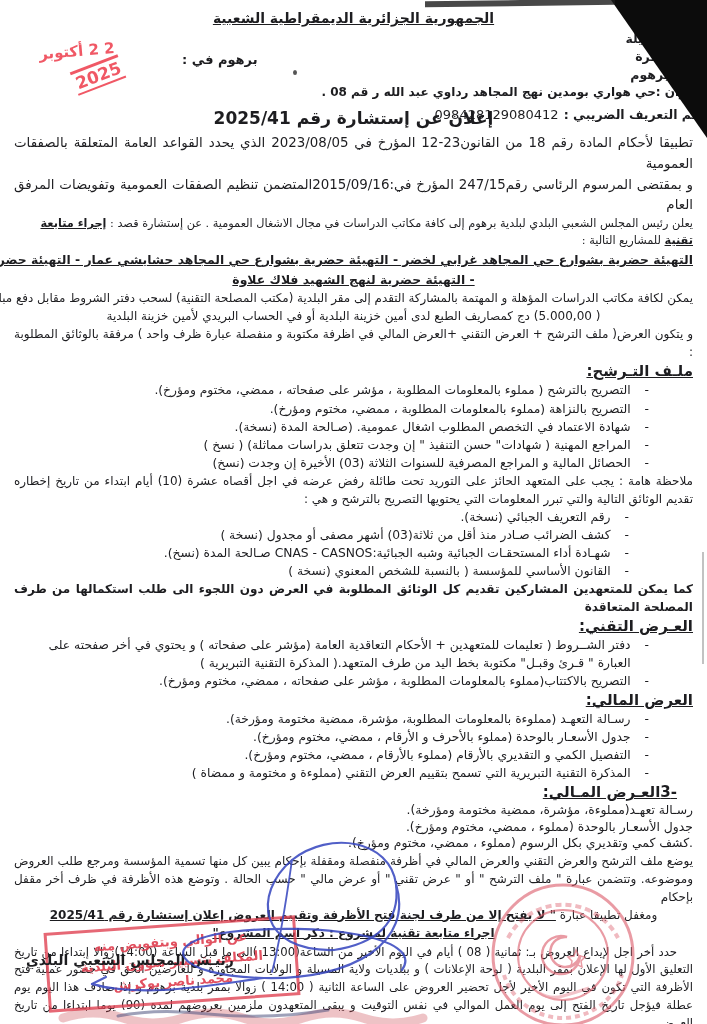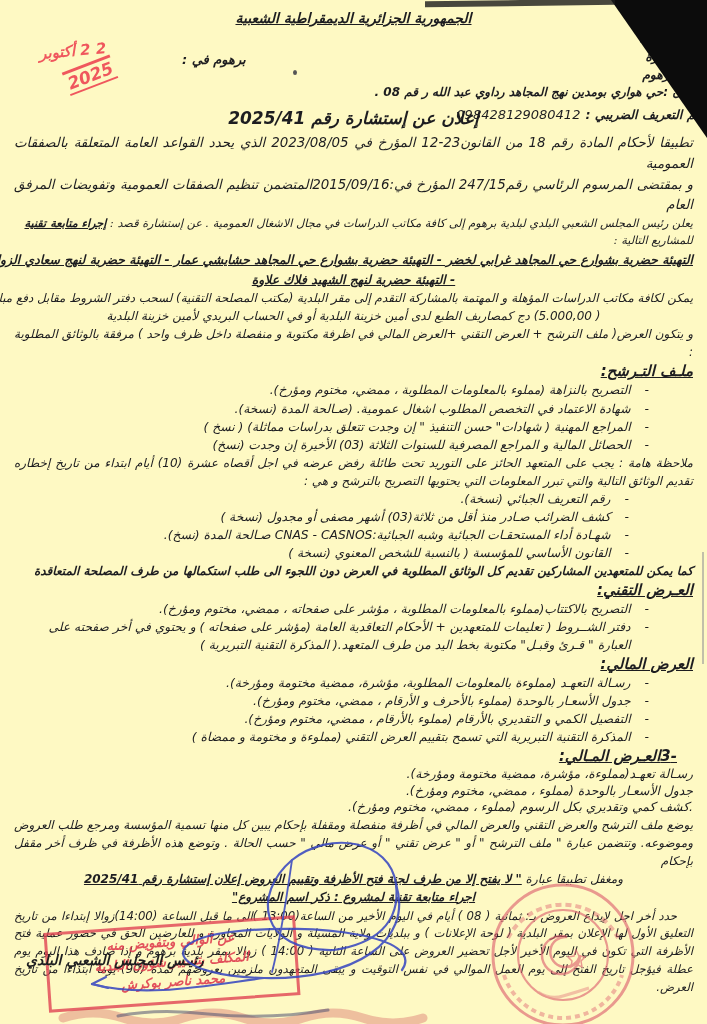--- a/index.html
+++ b/index.html
@@ -1,17 +1,17 @@
 <!DOCTYPE html>
 <html lang="ar" dir="rtl"><head>
 <meta charset="utf-8">
 <style>
   html,body{margin:0;padding:0;background:#888;}
-  .page{position:relative;width:707px;height:1024px;margin:0 auto;background:#fef9c3;
-        font-family:"DejaVu Sans",sans-serif;direction:rtl;color:#1d1d20;overflow:hidden;font-style:italic;}
+  .page{position:relative;width:707px;height:1024px;margin:0 auto;background:#ffffff;
+        font-family:"DejaVu Sans",sans-serif;direction:rtl;color:#1d1d20;overflow:hidden;}
   .content{padding:4px 14px 0 14px;}
 
   
   .corner-fold{position:absolute;top:0;right:0;width:96px;height:138px;background:#0c0c0c;
                clip-path:polygon(0 0,100% 0,100% 100%);z-index:5;}
   .top-strip{position:absolute;top:0;right:92px;width:190px;height:6px;background:#1a1a1a;
              transform:skewY(-.8deg);opacity:.8;z-index:5;}
   .edge-line{position:absolute;right:3px;top:552px;width:2px;height:112px;background:#9a9a9a;opacity:.6;}
 
   
@@ -95,43 +95,44 @@
   <div class="content">
     <h1 class="doc-title">إعلان عن إستشارة رقم 2025/41</h1>
 
     <p class="l big just">تطبيقا لأحكام المادة رقم 18 من القانون23-12 المؤرخ في 2023/08/05 الذي يحدد القواعد العامة المتعلقة بالصفقات العمومية</p>
     <p class="l big just">و بمقتضى  المرسوم الرئاسي رقم247/15 المؤرخ في:2015/09/16المتضمن تنظيم الصفقات العمومية وتفويضات المرفق العام</p>
     <p class="l small"><span>يعلن رئيس المجلس الشعبي البلدي لبلدية برهوم إلى كافة مكاتب الدراسات في مجال الاشغال العمومية . عن إستشارة قصد : </span><span class="bu">إجراء متابعة تقنية</span><span> للمشاريع التالية :</span></p>
     <p class="proj">التهيئة حضرية  بشوارع حي المجاهد غرابي لخضر - التهيئة حضرية  بشوارع حي المجاهد حشايشي عمار - التهيئة حضرية لنهج سعادي الزواوي</p>
     <p class="proj center">- التهيئة حضرية لنهج الشهيد فلاك علاوة</p>
     <p class="l nowrap">يمكن لكافة مكاتب الدراسات المؤهلة و المهتمة بالمشاركة التقدم إلى مقر البلدية (مكتب المصلحة التقنية) لسحب دفتر الشروط مقابل دفع مبلغ خمسة الاف ,دينار جزائري</p>
     <p class="l center">( 5.000,00) دج كمصاريف الطبع لدى أمين خزينة البلدية أو في الحساب البريدي لأمين خزينة البلدية</p>
-    <p class="l just">و يتكون العرض( ملف الترشح + العرض التقني +العرض المالي في اظرفة مكتوبة و منفصلة داخل ظرف واحد ) مرفقة بالوثائق المطلوبة :</p>
+    <p class="l just">و يتكون العرض( ملف الترشح + العرض التقني +العرض المالي في اظرفة مكتوبة و منفصلة عبارة ظرف واحد ) مرفقة بالوثائق المطلوبة :</p>
 
     <div class="sec-h">ملـف التـرشح:</div>
     <ul class="doc-list">
+      <li>التصريح بالترشح ( مملوء بالمعلومات المطلوبة ، مؤشر على صفحاته ، ممضي، مختوم ومؤرخ).</li>
       <li>التصريح بالنزاهة (مملوء بالمعلومات المطلوبة ، ممضي، مختوم ومؤرخ).</li>
       <li>شهادة الاعتماد في التخصص المطلوب اشغال عمومية. (صـالحة المدة (نسخة).</li>
       <li>المراجع المهنية ( شهادات" حسن التنفيذ " إن وجدت تتعلق بدراسات  مماثلة) ( نسخ )</li>
       <li>الحصائل المالية و المراجع المصرفية للسنوات الثلاثة (03) الأخيرة إن وجدت  (نسخ)</li>
     </ul>
 
     <p class="l just">ملاحظة هامة : يجب على المتعهد الحائز على التوريد تحت طائلة رفض عرضه في اجل أقصاه عشرة (10) أيام ابتداء من تاريخ إخطاره تقديم الوثائق التالية والتي تبرر المعلومات التي يحتويها التصريح بالترشح و هي :</p>
     <ul class="doc-list indent2">
       <li>رقم التعريف الجبائي (نسخة).</li>
       <li>كشف الضرائب صـادر منذ أقل من ثلاثة(03) أشهر مصفى أو مجدول (نسخة )</li>
       <li>شهـادة أداء المستحقـات الجبائية وشبه الجبائية:CNAS - CASNOS صـالحة  المدة (نسخ).</li>
       <li>القانون الأساسي للمؤسسة ( بالنسبة للشخص المعنوي (نسخة )</li>
     </ul>
     <p class="l just bold">كما يمكن للمتعهدين المشاركين تقديم كل الوثائق المطلوبة في العرض دون اللجوء الى طلب استكمالها من طرف المصلحة المتعاقدة</p>
 
     <div class="sec-h">العـرض التقني:</div>
     <ul class="doc-list">
+      <li>دفتر الشــروط ( تعليمات للمتعهدين + الأحكام التعاقدية العامة (مؤشر على صفحاته ) و يحتوي في أخر صفحته على العبارة " قـرئ وقبـل" مكتوبة بخط اليد من طرف المتعهد.( المذكرة التقنية التبريرية )</li>
       <li>التصريح بالاكتتاب(مملوء بالمعلومات المطلوبة ، مؤشر على صفحاته ، ممضي، مختوم ومؤرخ).</li>
-      <li>دفتر الشــروط ( تعليمات للمتعهدين + الأحكام التعاقدية العامة (مؤشر على صفحاته ) و يحتوي في أخر صفحته على العبارة " قـرئ وقبـل" مكتوبة بخط اليد من طرف المتعهد.( المذكرة التقنية التبريرية )</li>
     </ul>
 
     <div class="sec-h">العرض المالي:</div>
     <ul class="doc-list">
       <li>رسـالة التعهـد (مملوءة بالمعلومات المطلوبة، مؤشرة، ممضية مختومة ومؤرخة).</li>
       <li>جدول الأسعـار بالوحدة (مملوء بالأحرف و الأرقام ، ممضي، مختوم ومؤرخ).</li>
       <li>التفصيل الكمي و التقديري بالأرقام (مملوء بالأرقام ، ممضي، مختوم ومؤرخ).</li>
       <li>المذكرة التقنية  التبريرية التي تسمح بتقييم العرض التقني (مملوءة و مختومة و ممضاة )</li>
     </ul>
 

